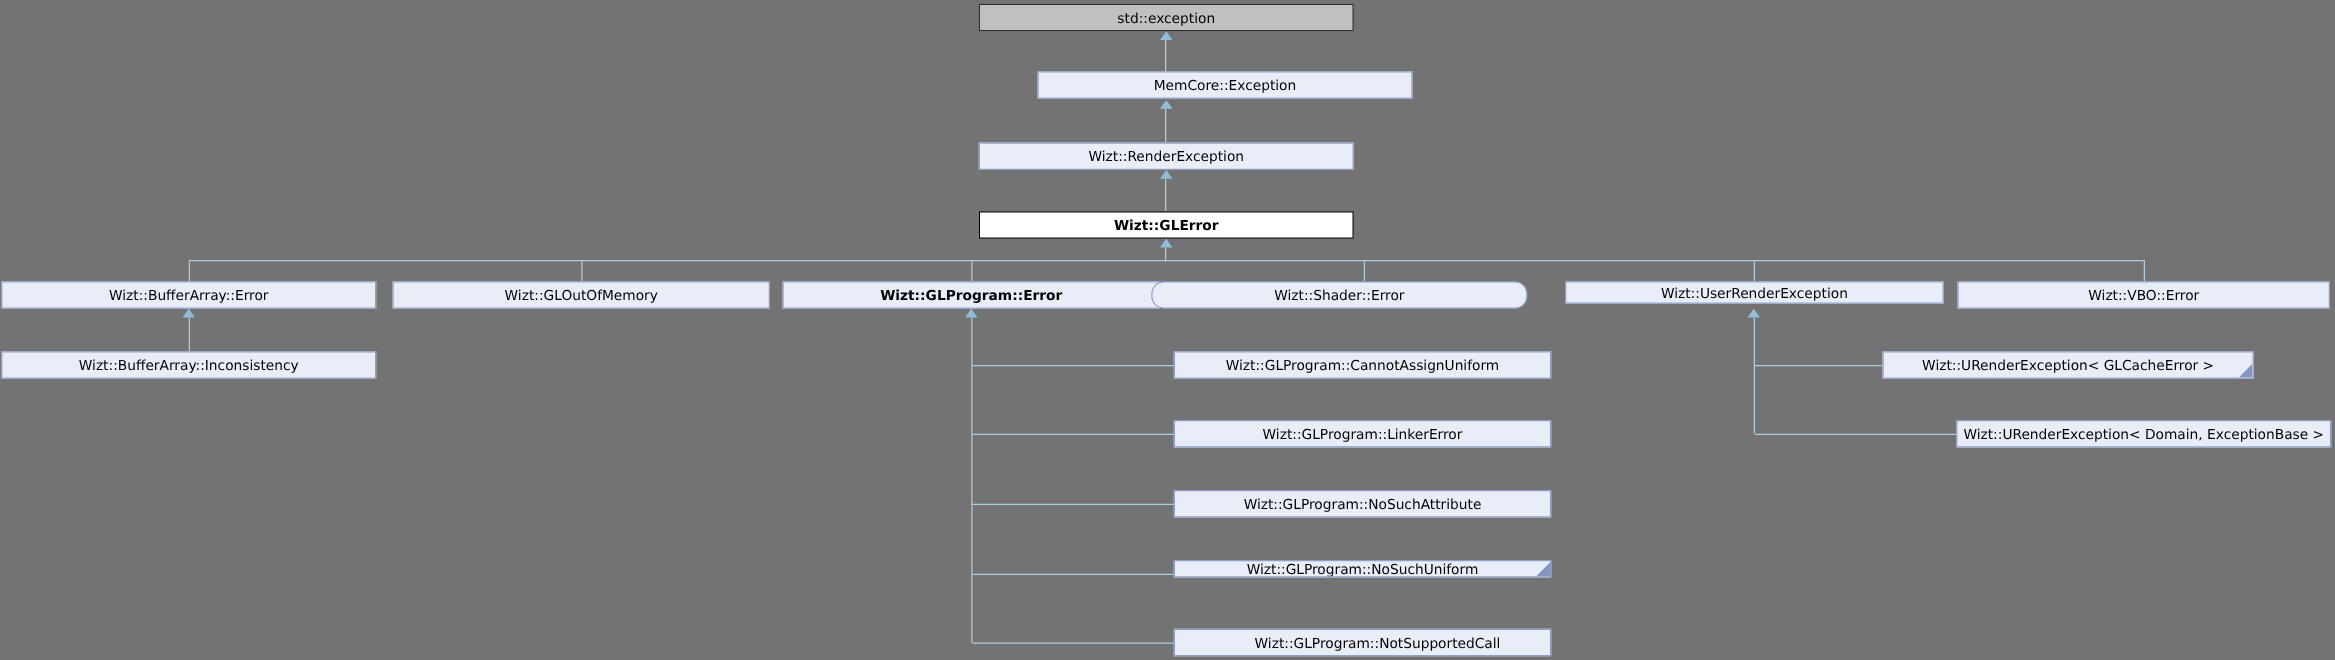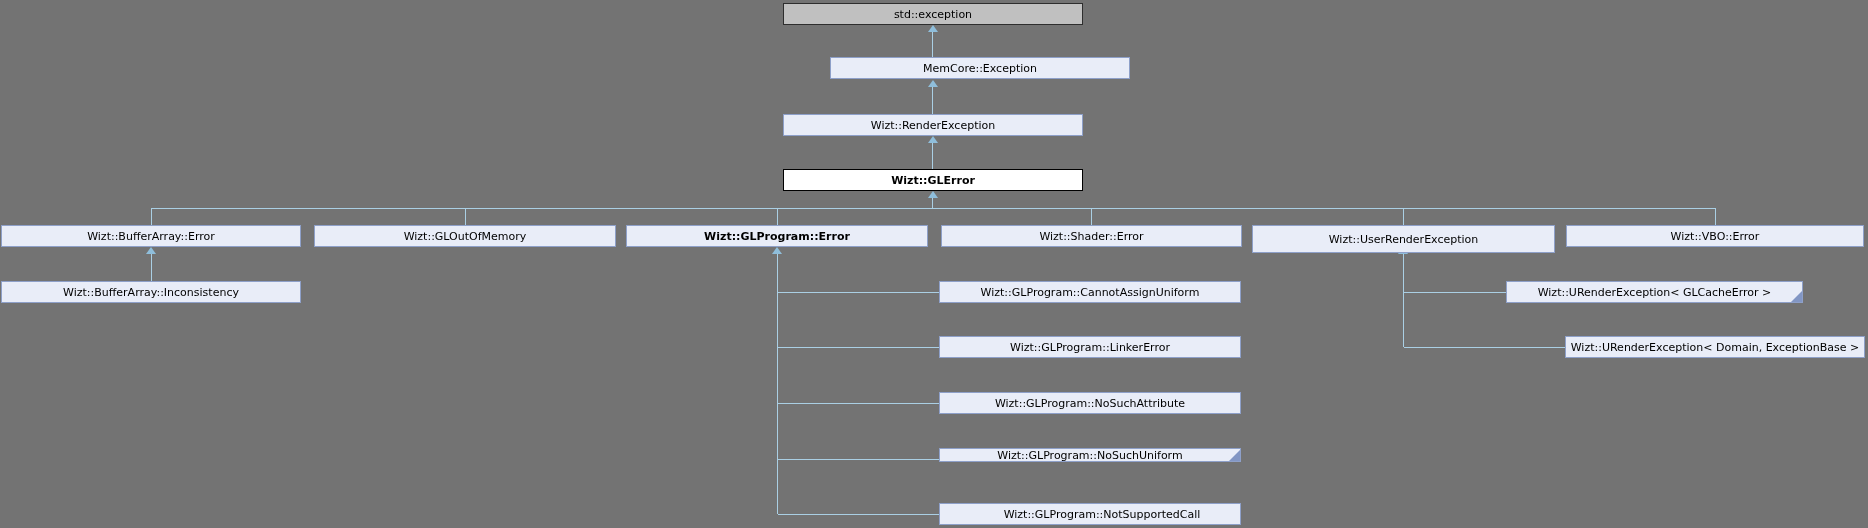--- a/index.html
+++ b/index.html
@@ -102,24 +102,24 @@
     </div>
     <div class="node" style="left: 1px; top: 225px; width: 300px; height: 22px;">
       <span>Wizt::BufferArray::Error</span>
     </div>
     <div class="node" style="left: 314px; top: 225px; width: 302px; height: 22px;">
       <span>Wizt::GLOutOfMemory</span>
     </div>
     <div class="node" style="left: 626px; top: 225px; width: 302px; height: 22px; font-weight: bold;">
       <span>Wizt::GLProgram::Error</span>
     </div>
-    <div class="node" style="left: 941px; top: 225px; width: 301px; height: 22px;">
+    <div class="node" style="left: 921px; top: 225px; width: 301px; height: 22px; border-radius: 10px;">
       <span>Wizt::Shader::Error</span>
     </div>
-    <div class="node" style="left: 1252px; top: 225px; width: 303px; height: 28px;">
+    <div class="node" style="left: 1252px; top: 225px; width: 303px; height: 18px;">
       <span>Wizt::UserRenderException</span>
     </div>
     <div class="node" style="left: 1566px; top: 225px; width: 298px; height: 22px;">
       <span>Wizt::VBO::Error</span>
     </div>
     <div class="node" style="left: 1px; top: 281px; width: 300px; height: 22px;">
       <span>Wizt::BufferArray::Inconsistency</span>
     </div>
     <div class="node" style="left: 939px; top: 281px; width: 302px; height: 22px;">
       <span>Wizt::GLProgram::CannotAssignUniform</span>

